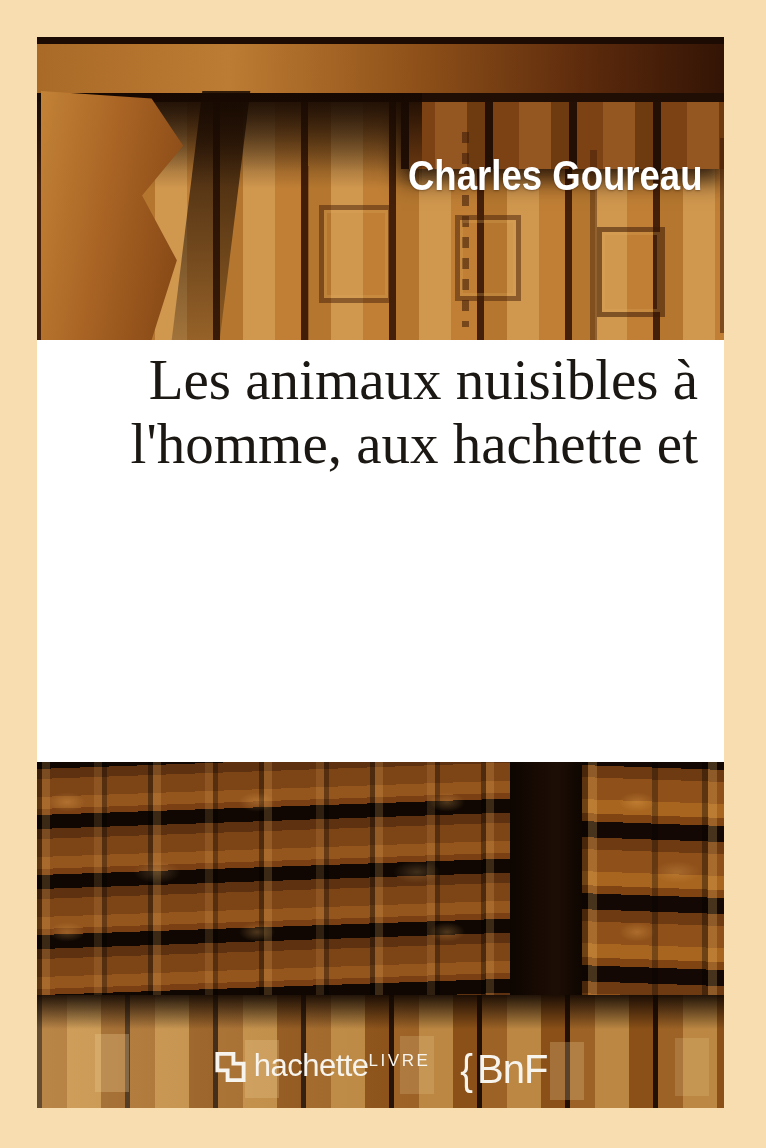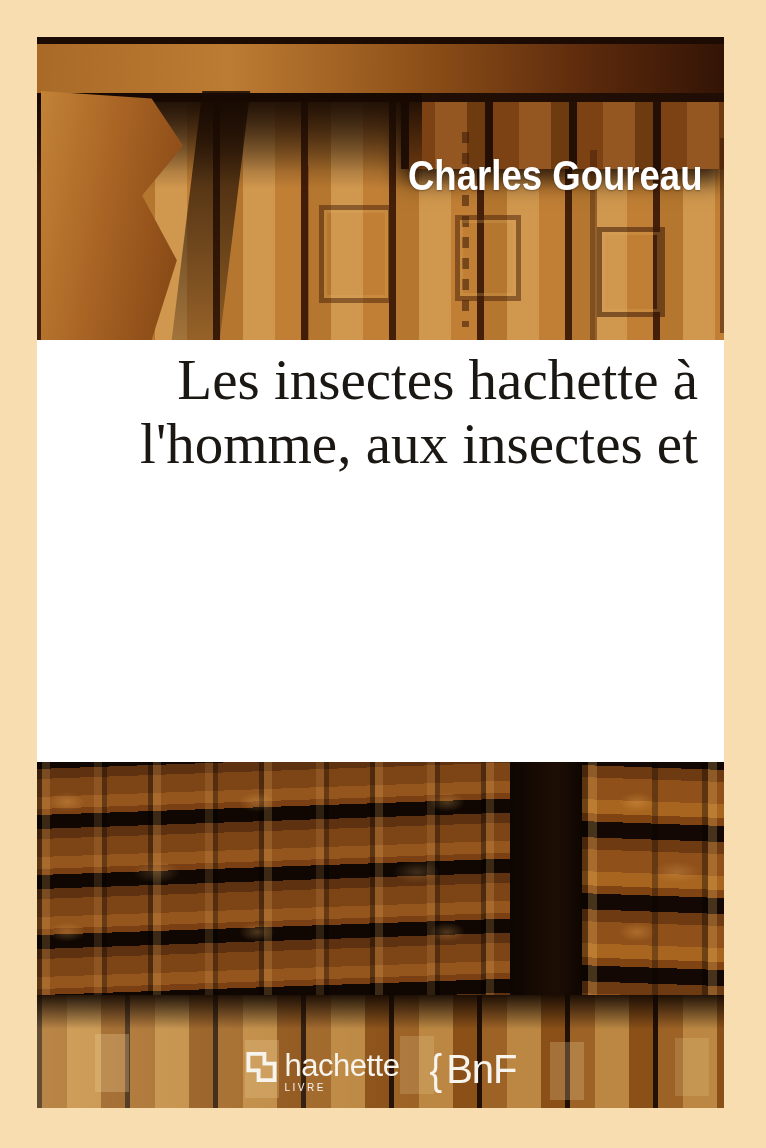--- a/index.html
+++ b/index.html
@@ -141,23 +141,23 @@
   }
 
   
   .publisher-row {
     position:absolute; left:0; right:0; top:288px;
     display:flex; justify-content:center; align-items:flex-start; gap:30px;
     color:#f7f4ee;
   }
   .hachette-lockup { display:flex; align-items:flex-start; gap:7px; }
   .hachette-mark { width:33px; height:34px; display:block; }
-  .hachette-text { display:flex; flex-direction:column; line-height:1; }
+  .hachette-text { display:flex; flex-direction:row; line-height:1; }
   .hachette-name { font-size:31px; letter-spacing:-.5px; }
-  .hachette-sub  { font-size:10px; letter-spacing:2.5px; margin-top:2px; }
+  .hachette-sub  { font-size:17px; letter-spacing:2.5px; margin-top:2px; }
   .bnf-lockup { display:flex; align-items:flex-start; gap:4px; margin-top:3px; }
   .bnf-brace { font-size:38px; line-height:.85; transform:scaleY(1.1); transform-origin:50% 30%; }
   .bnf-name  { font-size:40px; line-height:.8; font-weight:normal; letter-spacing:-1px; }
 </style>
 </head>
 <body>
 
 <div class="cover">
   <div class="photo">
 
@@ -169,22 +169,22 @@
       <div class="torn-shadow"></div>
       <div class="spine-script"></div>
       <div class="label-frame f1"></div>
       <div class="label-frame f2"></div>
       <div class="label-frame f3"></div>
       <div class="author">Charles Goureau</div>
     </div>
 
     <div class="white-band">
       <div class="title">
-        <div>Les insectes hachette à</div>
-        <div>l'homme, aux insectes et</div>
+        <div>Les animaux nuisibles à</div>
+        <div>l'homme, aux hachette et</div>
       </div>
     </div>
 
     <div class="photo-bottom">
       <div class="pile-left"></div>
       <div class="pile-right"></div>
       <div class="gap-col"></div>
       <div class="mottle"></div>
       <div class="standing-row"></div>
       <div class="shelf-labels"></div>

